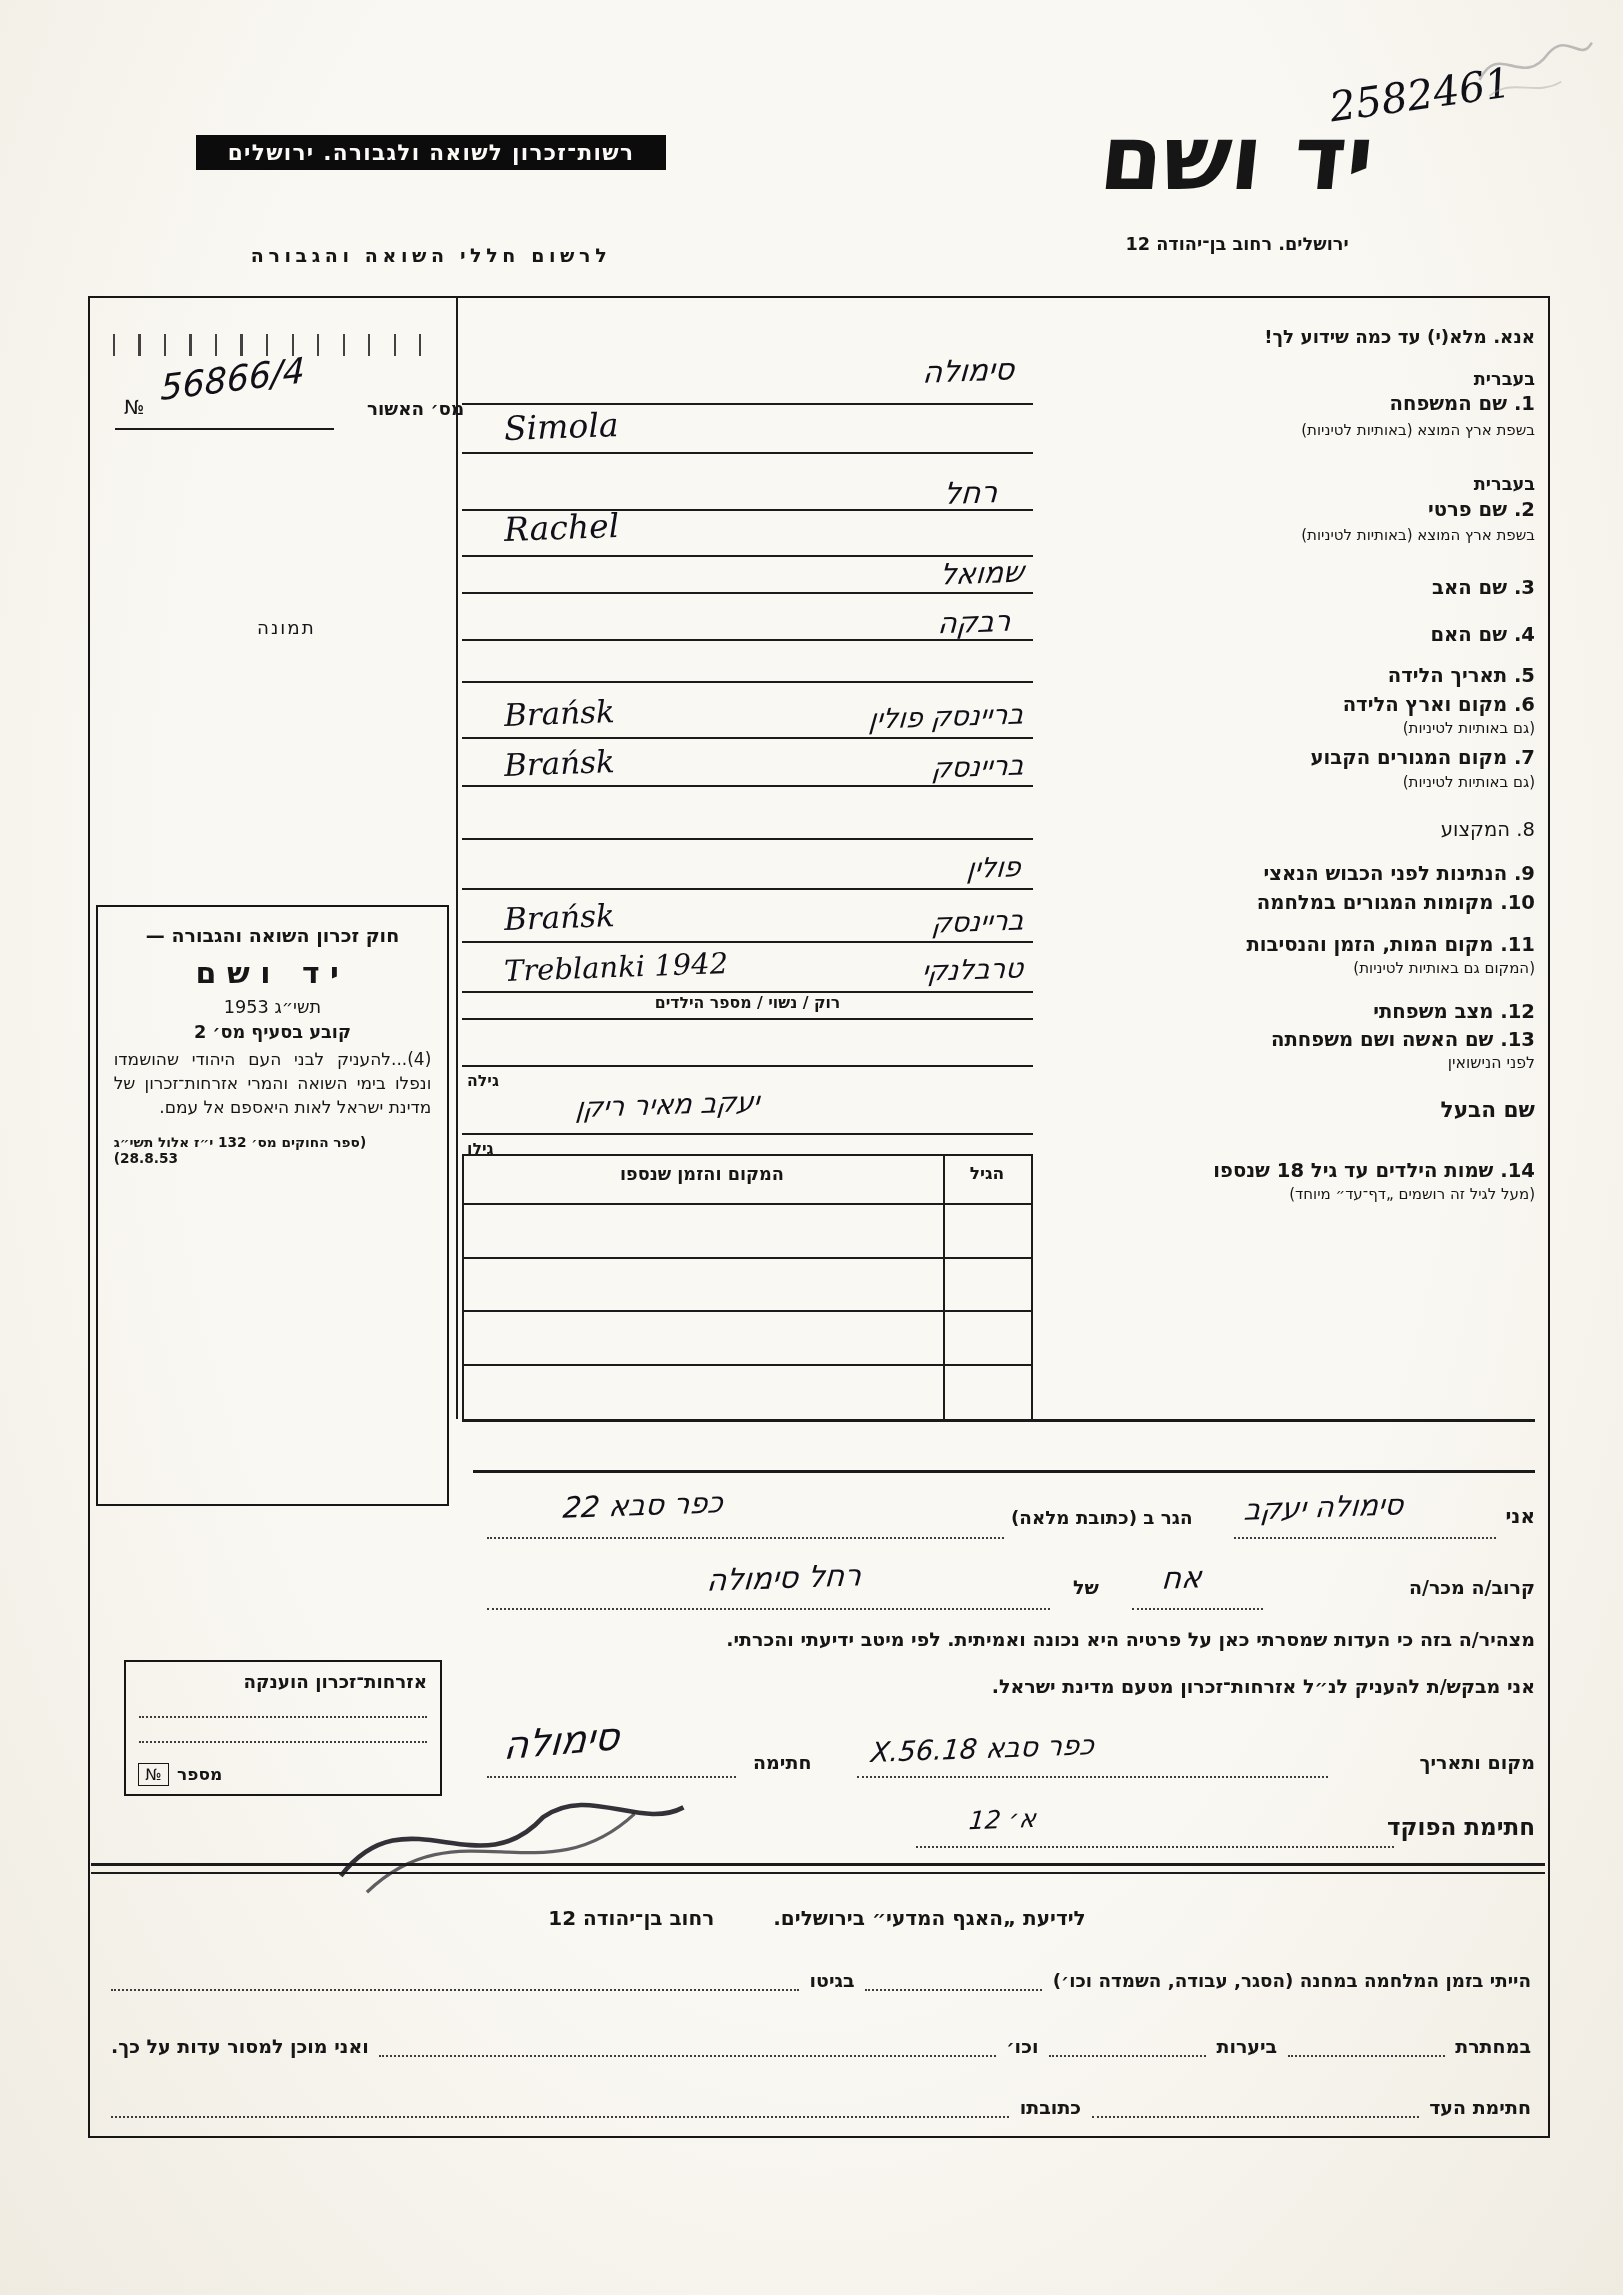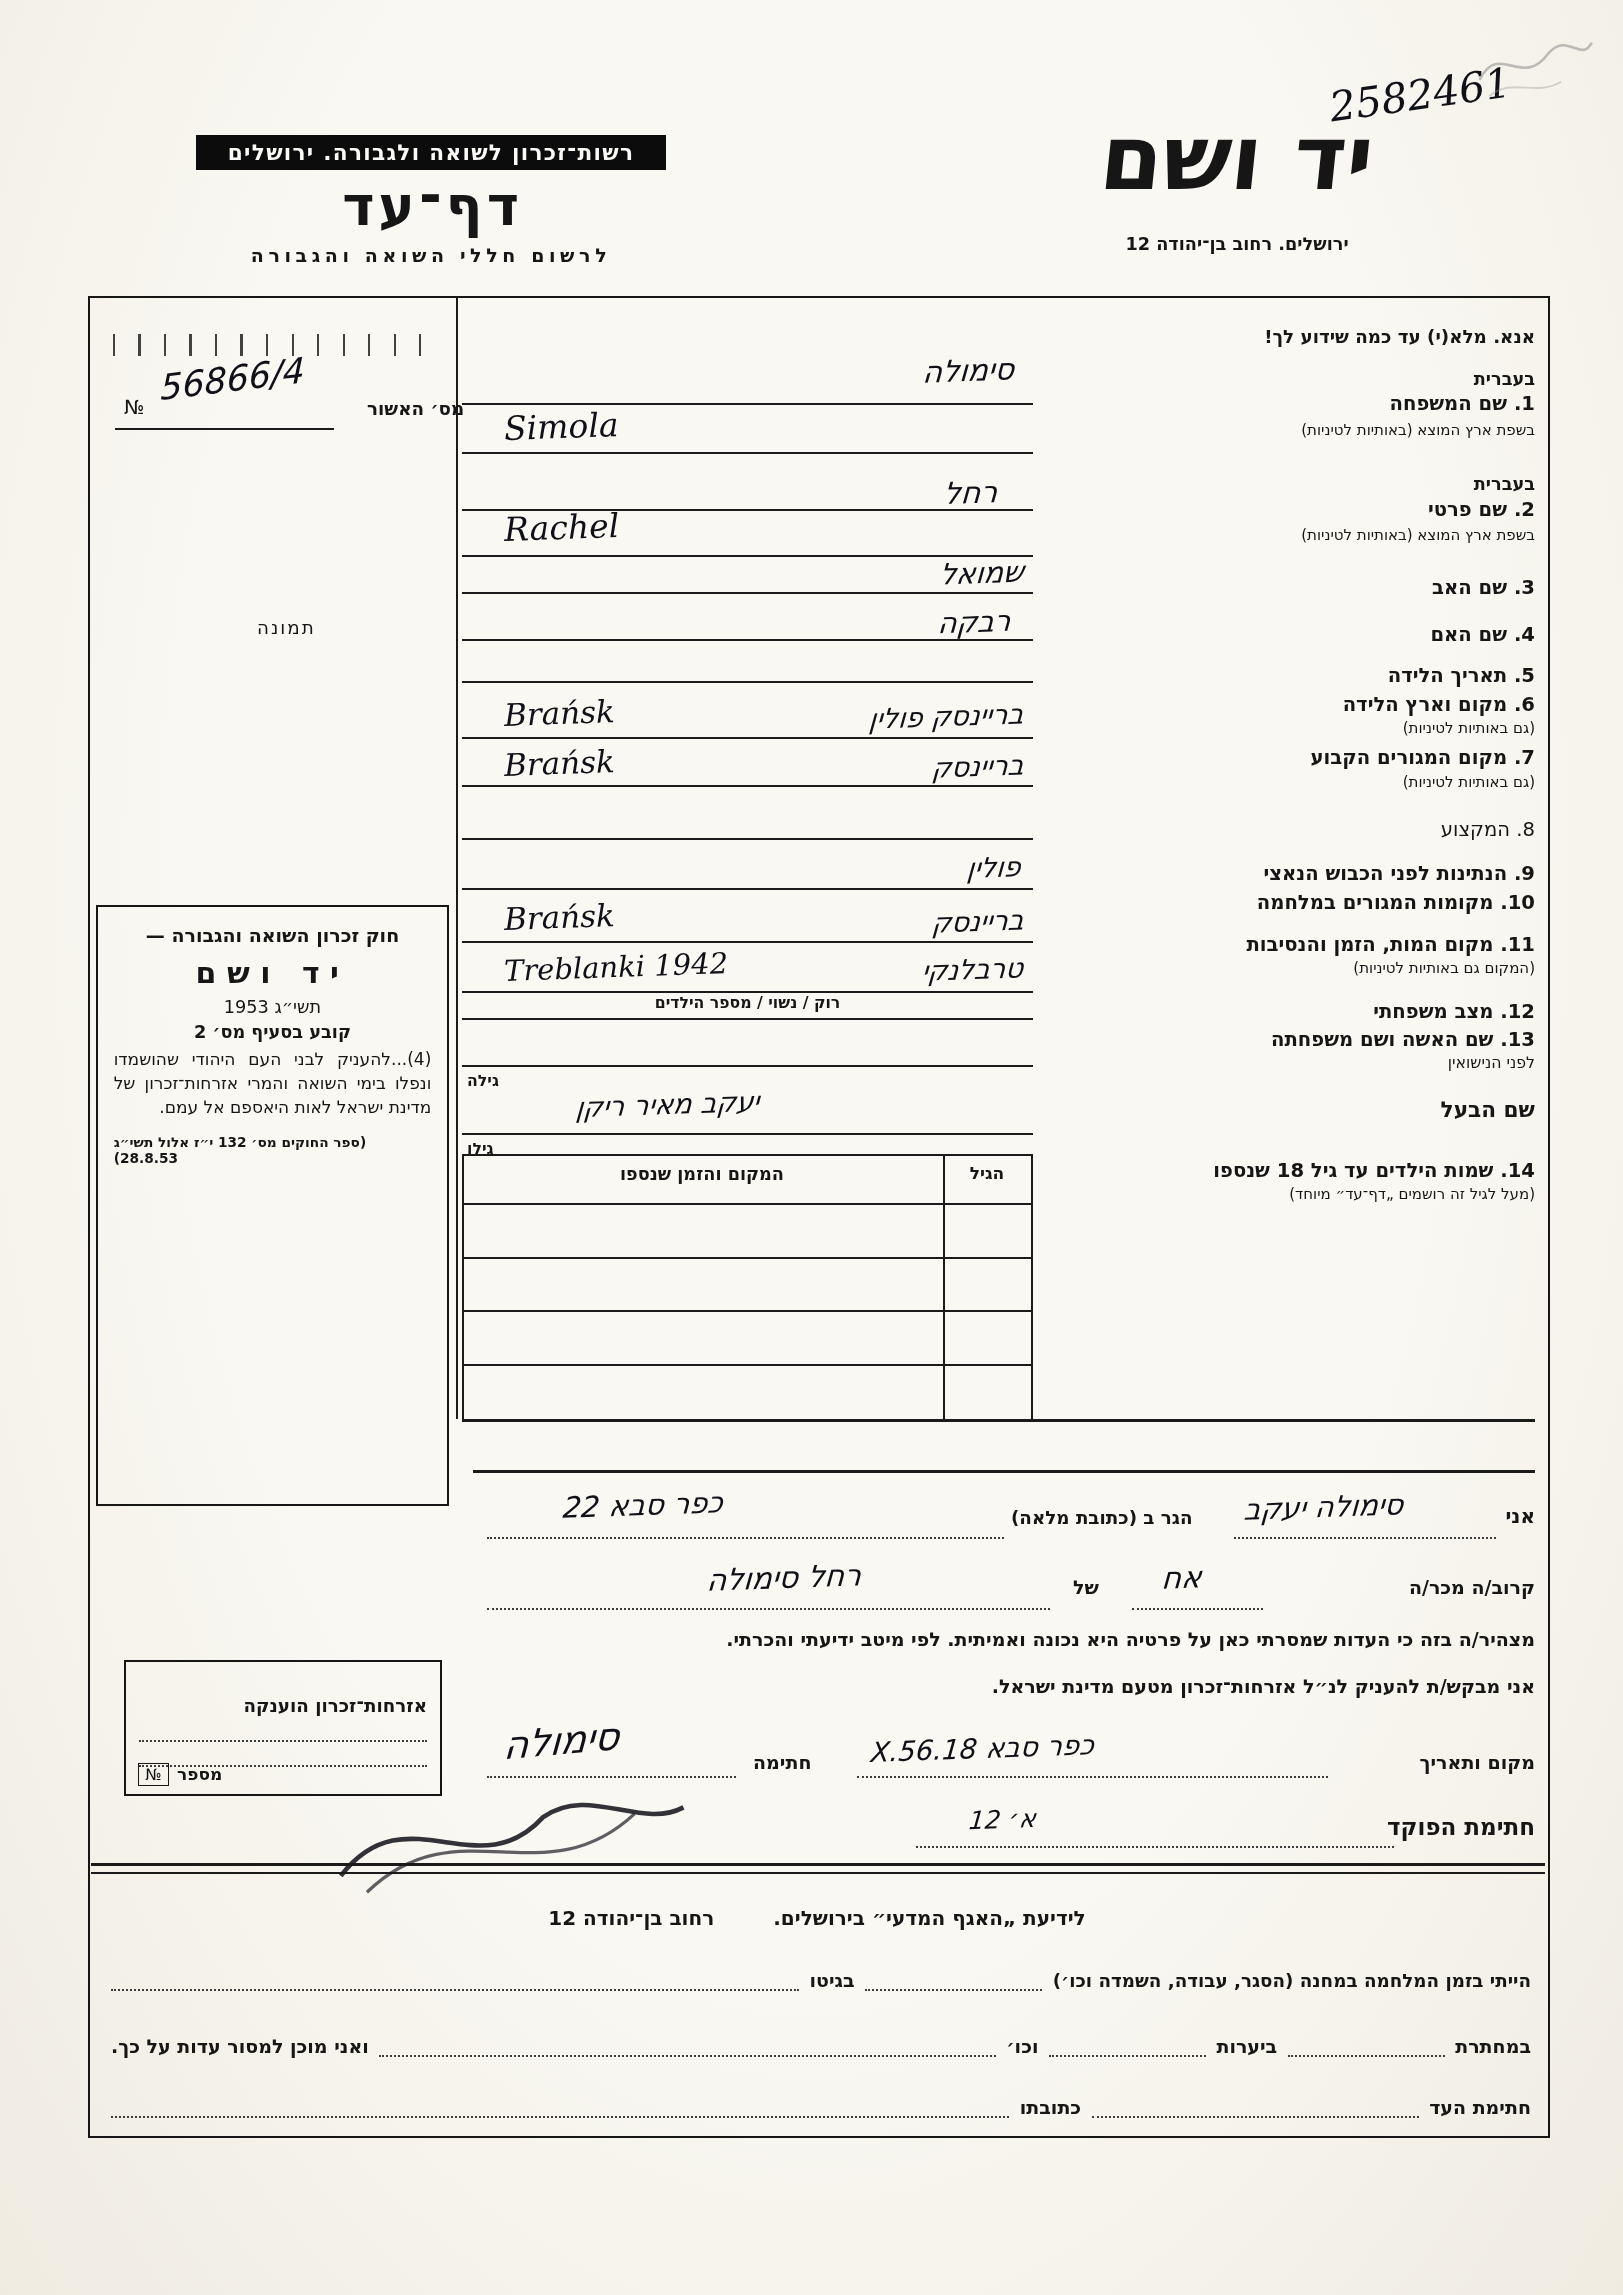--- a/index.html
+++ b/index.html
@@ -26,21 +26,20 @@
   svg{position:absolute;overflow:visible;}
 </style>
 </head>
 <body>
 
 <div class="page">
 
   <div class="lb ctr" style="left:196px;top:135px;width:470px;height:35px;background:#0c0c0c;color:#fbfaf6;
               font-size:21.6px;font-weight:700;letter-spacing:1.3px;line-height:35px;">רשות־זכרון לשואה ולגבורה. ירושלים</div>
 
-  <div class="lb ctr" style="left:308px;top:175px;width:249px;font-size:55px;font-weight:900;letter-spacing:3.9px;">דף־עד</div>
 
   <div class="lb ctr" style="left:196px;top:245px;width:470px;font-size:19px;font-weight:700;letter-spacing:4.6px;">לרשום חללי השואה והגבורה</div>
 
   <div class="lb ctr" style="left:1047px;top:106px;width:380px;font-size:90px;font-weight:900;transform:skewX(-6deg);">יד ושם</div>
 
   <div class="lb ctr" style="left:1047px;top:234px;width:380px;font-size:17.7px;font-weight:700;">ירושלים. רחוב בן־יהודה 12</div>
 
   <div class="hw-lat" style="left:1329px;top:71px;font-size:41px;transform:rotate(-8deg);">2582461</div>
 
   <svg style="left:1473px;top:23.6px;" width="124" height="79" viewBox="0 0 190 120">
@@ -192,21 +191,21 @@
   <div class="bx" style="left:96px;top:905px;width:353px;height:601px;padding:17px 15.7px;direction:rtl;">
     <div class="ctr" style="font-size:19px;font-weight:800;">חוק זכרון השואה והגבורה —</div>
     <div class="ctr" style="font-size:30px;font-weight:900;letter-spacing:10.5px;margin-top:9.2px;">יד ושם</div>
     <div class="ctr" style="font-size:17.7px;margin-top:6.5px;">תשי״ג 1953</div>
     <div class="ctr" style="font-size:17.7px;font-weight:700;margin-top:5.2px;">קובע בסעיף מס׳ 2</div>
     <div style="font-size:17px;line-height:1.4;text-align:justify;margin-top:6.5px;">(4)...להעניק לבני העם היהודי שהושמדו ונפלו בימי השואה והמרי אזרחות־זכרון של מדינת ישראל לאות היאספם אל עמם.</div>
     <div style="font-size:13.7px;font-weight:600;margin-top:14.4px;text-align:left;direction:rtl;">(ספר החוקים מס׳ 132 י״ז אלול תשי״ג 28.8.53)</div>
   </div>
 
   <div class="bx" style="left:124px;top:1660px;width:318px;height:136px;padding:9.2px 13px;direction:rtl;">
-    <div style="font-size:18.3px;font-weight:800;text-align:right;margin-top:24px;">אזרחות־זכרון הוענקה</div>
+    <div style="font-size:18.3px;font-weight:800;text-align:right;">אזרחות־זכרון הוענקה</div>
     <div style="border-bottom:2px dotted #3c3c3c;height:23.6px;"></div>
     <div style="border-bottom:2px dotted #3c3c3c;height:23.6px;"></div>
     <div style="position:absolute;left:11.8px;bottom:7.9px;display:flex;align-items:center;gap:7.9px;direction:rtl;">
       <span style="font-size:17px;font-weight:700;">מספר</span>
       <span style="font-size:15.7px;border:1.3px solid #161616;padding:1.3px 6.5px;">№</span>
     </div>
   </div>
 
   <div class="hl hl4" style="left:91px;top:1863px;width:1454px;"></div>
   <div class="hl" style="left:91px;top:1872px;width:1454px;"></div>

